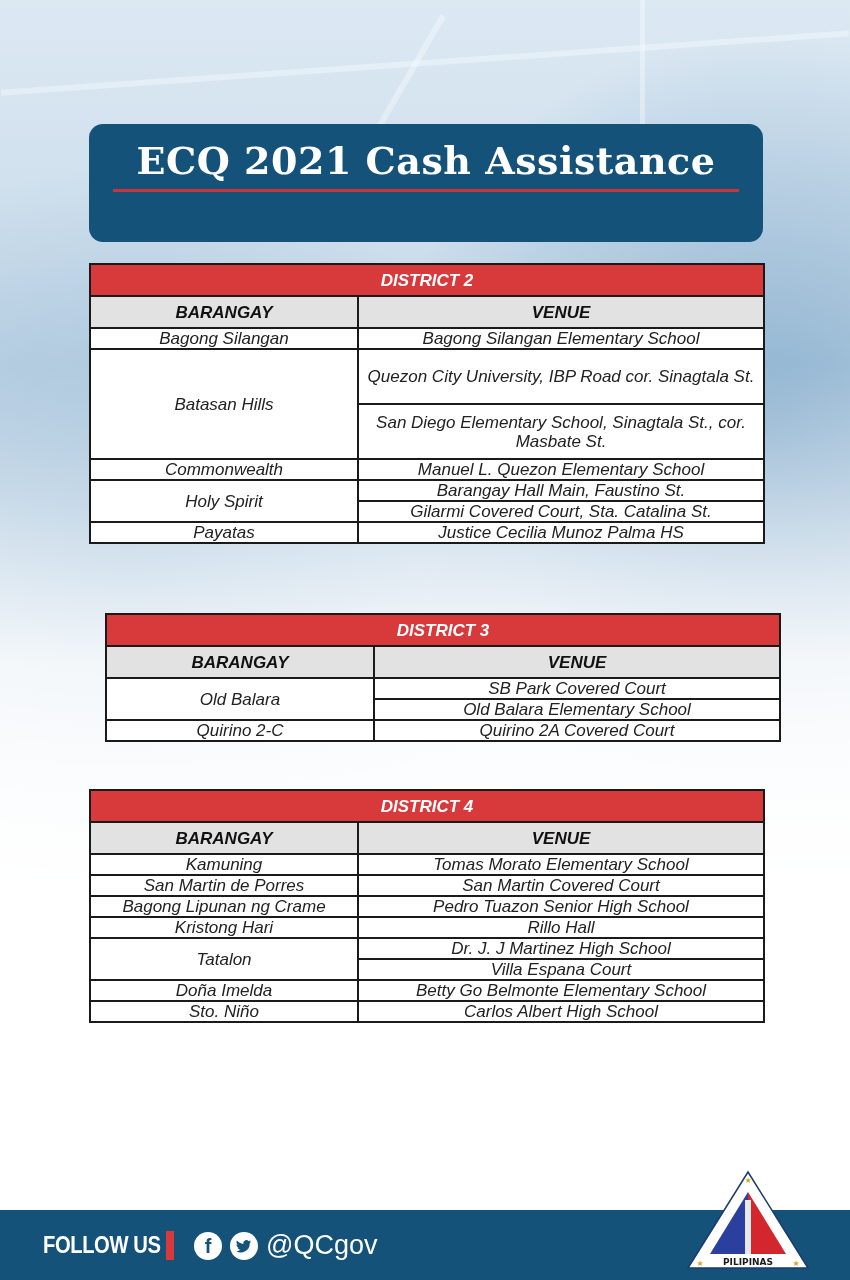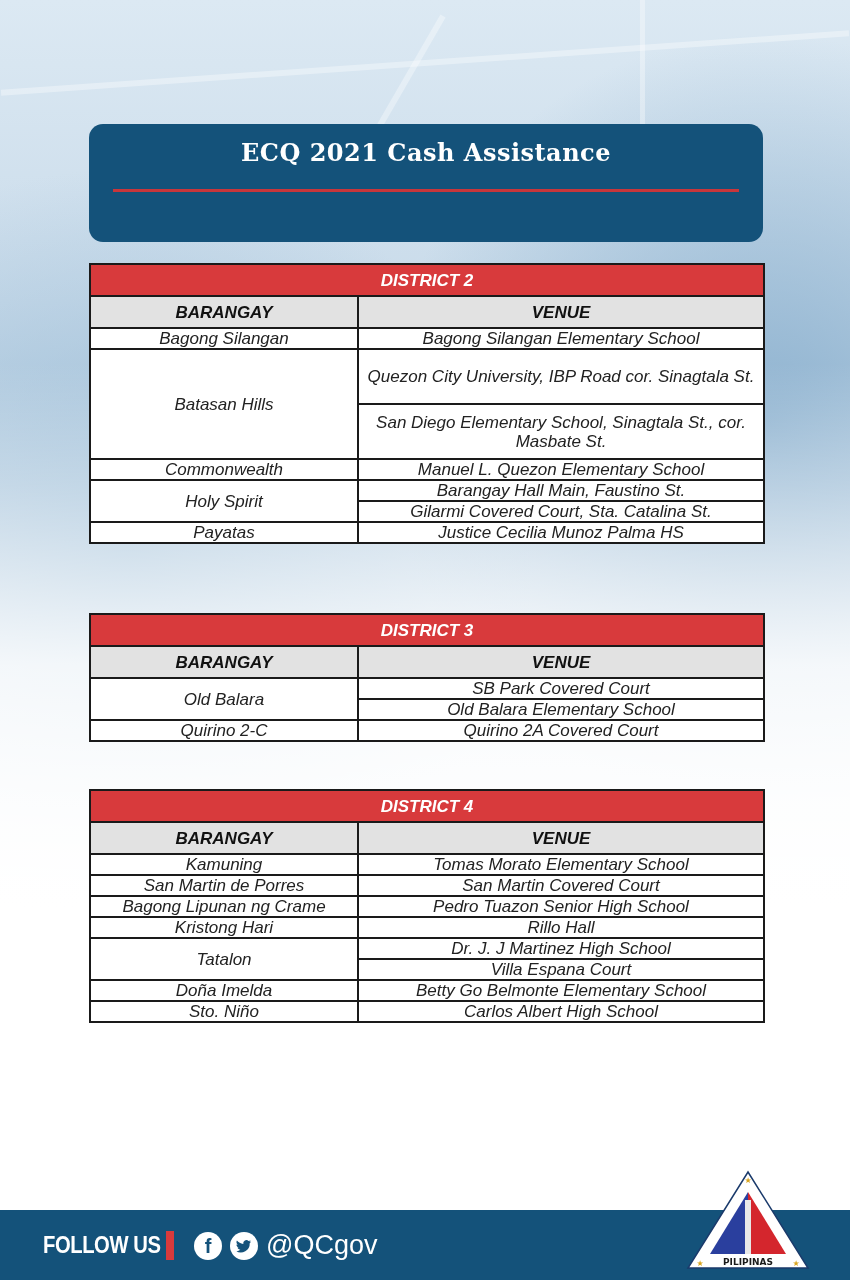--- a/index.html
+++ b/index.html
@@ -18,21 +18,21 @@
       linear-gradient(to bottom, #dce9f3 0%, #c9dbea 25%, #b8cfe2 40%, #e6eef5 70%, #ffffff 85%);
   }
   .bg-beam { position: absolute; background: rgba(255,255,255,0.35); }
   .header-box {
     position: absolute; left: 89px; top: 124px; width: 674px; height: 118px;
     background: #14527a; border-radius: 14px;
   }
   .header-title {
     position: absolute; left: 0; top: 14px; width: 100%; text-align: center;
     font-family: "DejaVu Serif", "Liberation Serif", serif; font-weight: bold;
-    font-size: 24px; color: #ffffff; letter-spacing: 0.5px;
+    font-size: 38px; color: #ffffff; letter-spacing: 0.5px;
   }
   .header-rule {
     position: absolute; left: 24px; top: 65px; width: 626px; height: 3px; background: #c8363b;
   }
   .header-sub {
     position: absolute; left: 0; top: 78px; width: 100%; text-align: center;
     font-family: "Liberation Sans", sans-serif; font-weight: bold;
     font-size: 17px; color: #ffffff;
   }
   table.district {
@@ -113,21 +113,21 @@
   <tr class="r1">
     <td>Gilarmi Covered Court, Sta. Catalina St.</td>
   </tr>
   <tr class="r1">
     <td>Payatas</td>
     <td>Justice Cecilia Munoz Palma HS</td>
   </tr>
 </tbody>
   </table>
 
-<table class="district" style="top:613px;">
+<table class="district" style="top:613px;margin-left:16px;">
   <colgroup>
       <col class="col-b">
       <col class="col-v">
     </colgroup>
   <tbody>
       <tr>
         <th colspan="2" class="district-title">DISTRICT 3</th>
       </tr>
   <tr>
     <th class="col-head">BARANGAY</th>

